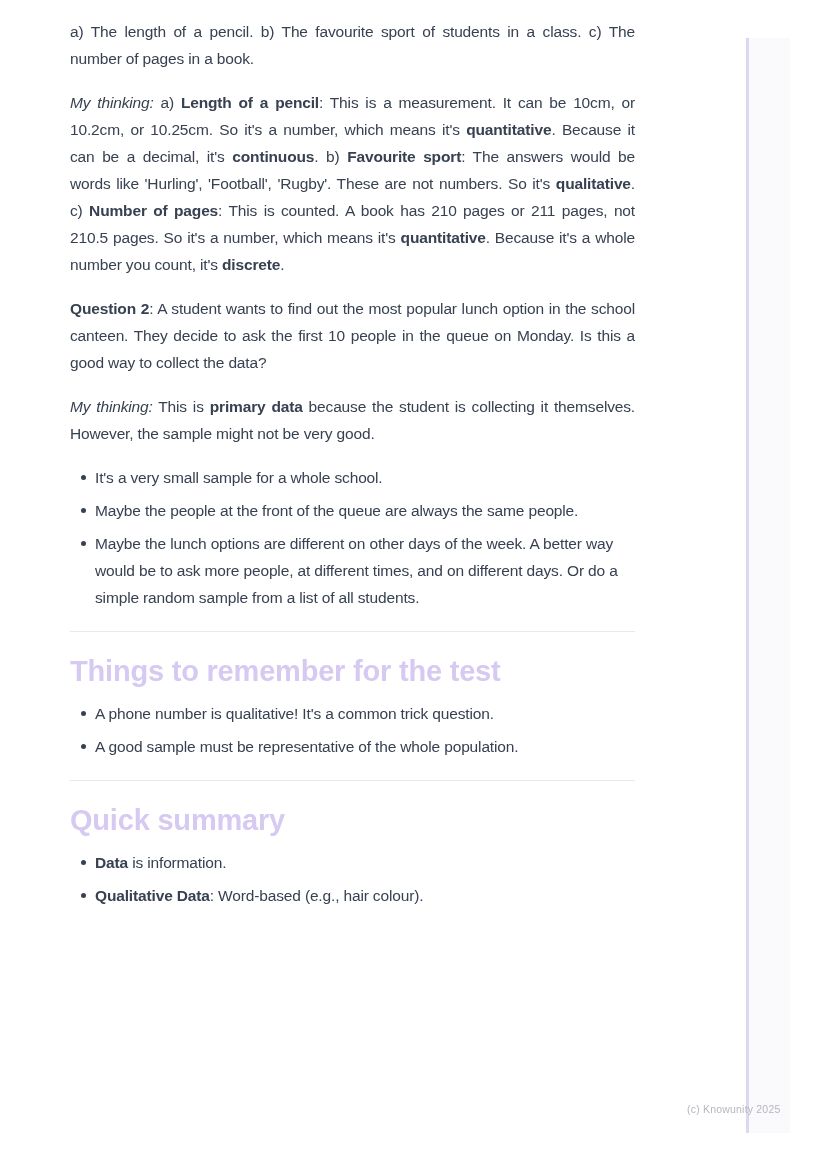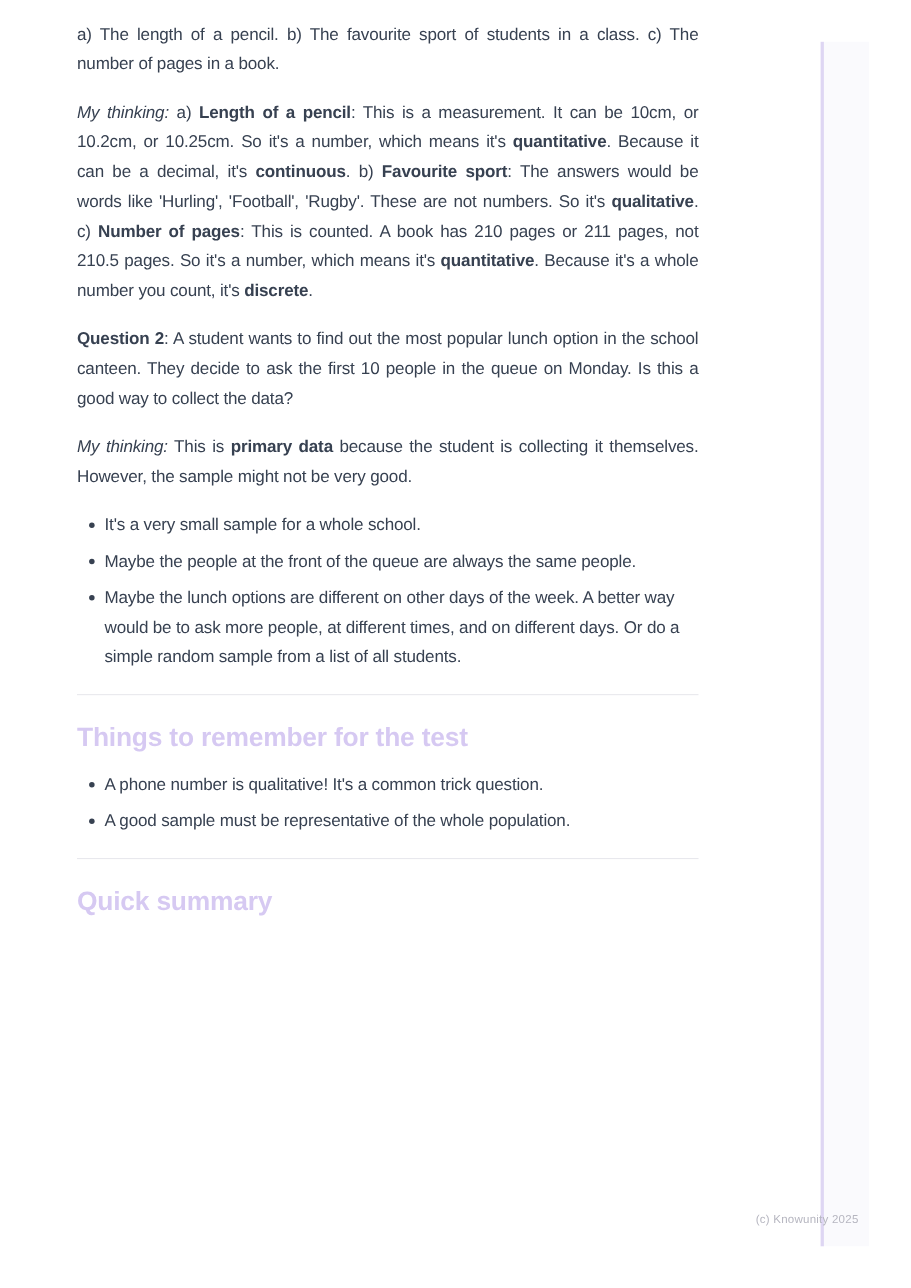--- a/index.html
+++ b/index.html
@@ -55,21 +55,21 @@
     height: 5px;
     border-radius: 50%;
     background: var(--text-color, #374151);
   }
   hr.divider {
     border: none;
     border-top: 1px solid var(--divider-color, #e8e8ed);
     margin: 20px 0;
   }
   h2.section-heading {
-    font-size: 24px;
+    font-size: 29px;
     line-height: 30px;
     font-weight: 700;
     letter-spacing: -0.2px;
     color: var(--accent-color, #d6c9f2);
     margin: 24px 0 14px 0;
   }
   .edge-band {
     position: absolute;
     left: 749px;
     top: 38px;
@@ -116,15 +116,19 @@
       <li><span>Maybe the lunch options are different on other days of the week. A better way would be to ask more people, at different times, and on different days. Or do a simple random sample from a list of all students.</span></li>
     </ul>
     <hr class="divider">
     <h2 class="section-heading">Things to remember for the test</h2>
     <ul class="bullet-list">
       <li><span>A phone number is qualitative! It's a common trick question.</span></li>
       <li><span>A good sample must be representative of the whole population.</span></li>
     </ul>
     <hr class="divider">
     <h2 class="section-heading">Quick summary</h2>
+    <ul class="bullet-list">
+      <li><span class="b">Data</span><span> is information.</span></li>
+      <li><span class="b">Qualitative Data</span><span>: Word-based (e.g., hair colour).</span></li>
+    </ul>
   </div>
 
 <div class="footer-note">(c) Knowunity 2025</div>
 
 </body></html>

